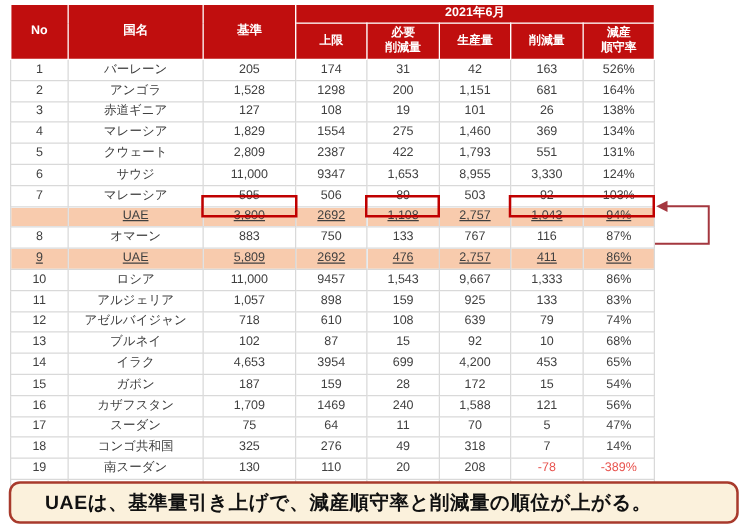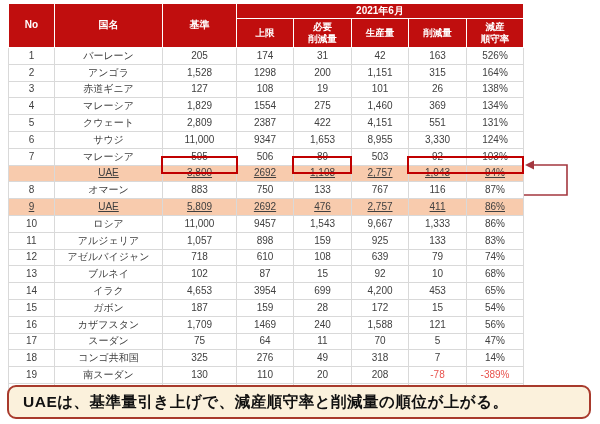--- a/index.html
+++ b/index.html
@@ -26,21 +26,21 @@
   table.prod td.note{font-size:7px;color:var(--note-gray,#7F7F7F);}
   .redbox{
     position:absolute;border:2px solid var(--box-border,#C00000);
     box-sizing:border-box;pointer-events:none;background:transparent;
   }
   .arrow-svg{position:absolute;pointer-events:none;}
   .caption{
     position:absolute;left:7px;top:385px;width:584px;height:34px;
     box-sizing:border-box;border:2px solid var(--caption-border,#A83A2C);
     border-radius:9px;background:var(--caption-bg,#FBF1DC);
-    display:flex;align-items:center;padding-left:14px;
+    display:flex;align-items:center;padding-left:27px;
   }
   .caption span{font-size:15.5px;font-weight:600;color:#111;letter-spacing:0.5px;}
 </style>
 </head>
 <body>
 
 <div class="page">
 
   <table class="prod">
     <colgroup>
@@ -81,21 +81,21 @@
           <td>163</td>
           <td>526%</td>
         </tr>
         <tr>
           <td>2</td>
           <td>アンゴラ</td>
           <td>1,528</td>
           <td>1298</td>
           <td>200</td>
           <td>1,151</td>
-          <td>315</td>
+          <td>681</td>
           <td>164%</td>
         </tr>
         <tr>
           <td>3</td>
           <td>赤道ギニア</td>
           <td>127</td>
           <td>108</td>
           <td>19</td>
           <td>101</td>
           <td>26</td>
@@ -110,21 +110,21 @@
           <td>1,460</td>
           <td>369</td>
           <td>134%</td>
         </tr>
         <tr>
           <td>5</td>
           <td>クウェート</td>
           <td>2,809</td>
           <td>2387</td>
           <td>422</td>
-          <td>4,151</td>
+          <td>1,793</td>
           <td>551</td>
           <td>131%</td>
         </tr>
         <tr>
           <td>6</td>
           <td>サウジ</td>
           <td>11,000</td>
           <td>9347</td>
           <td>1,653</td>
           <td>8,955</td>

